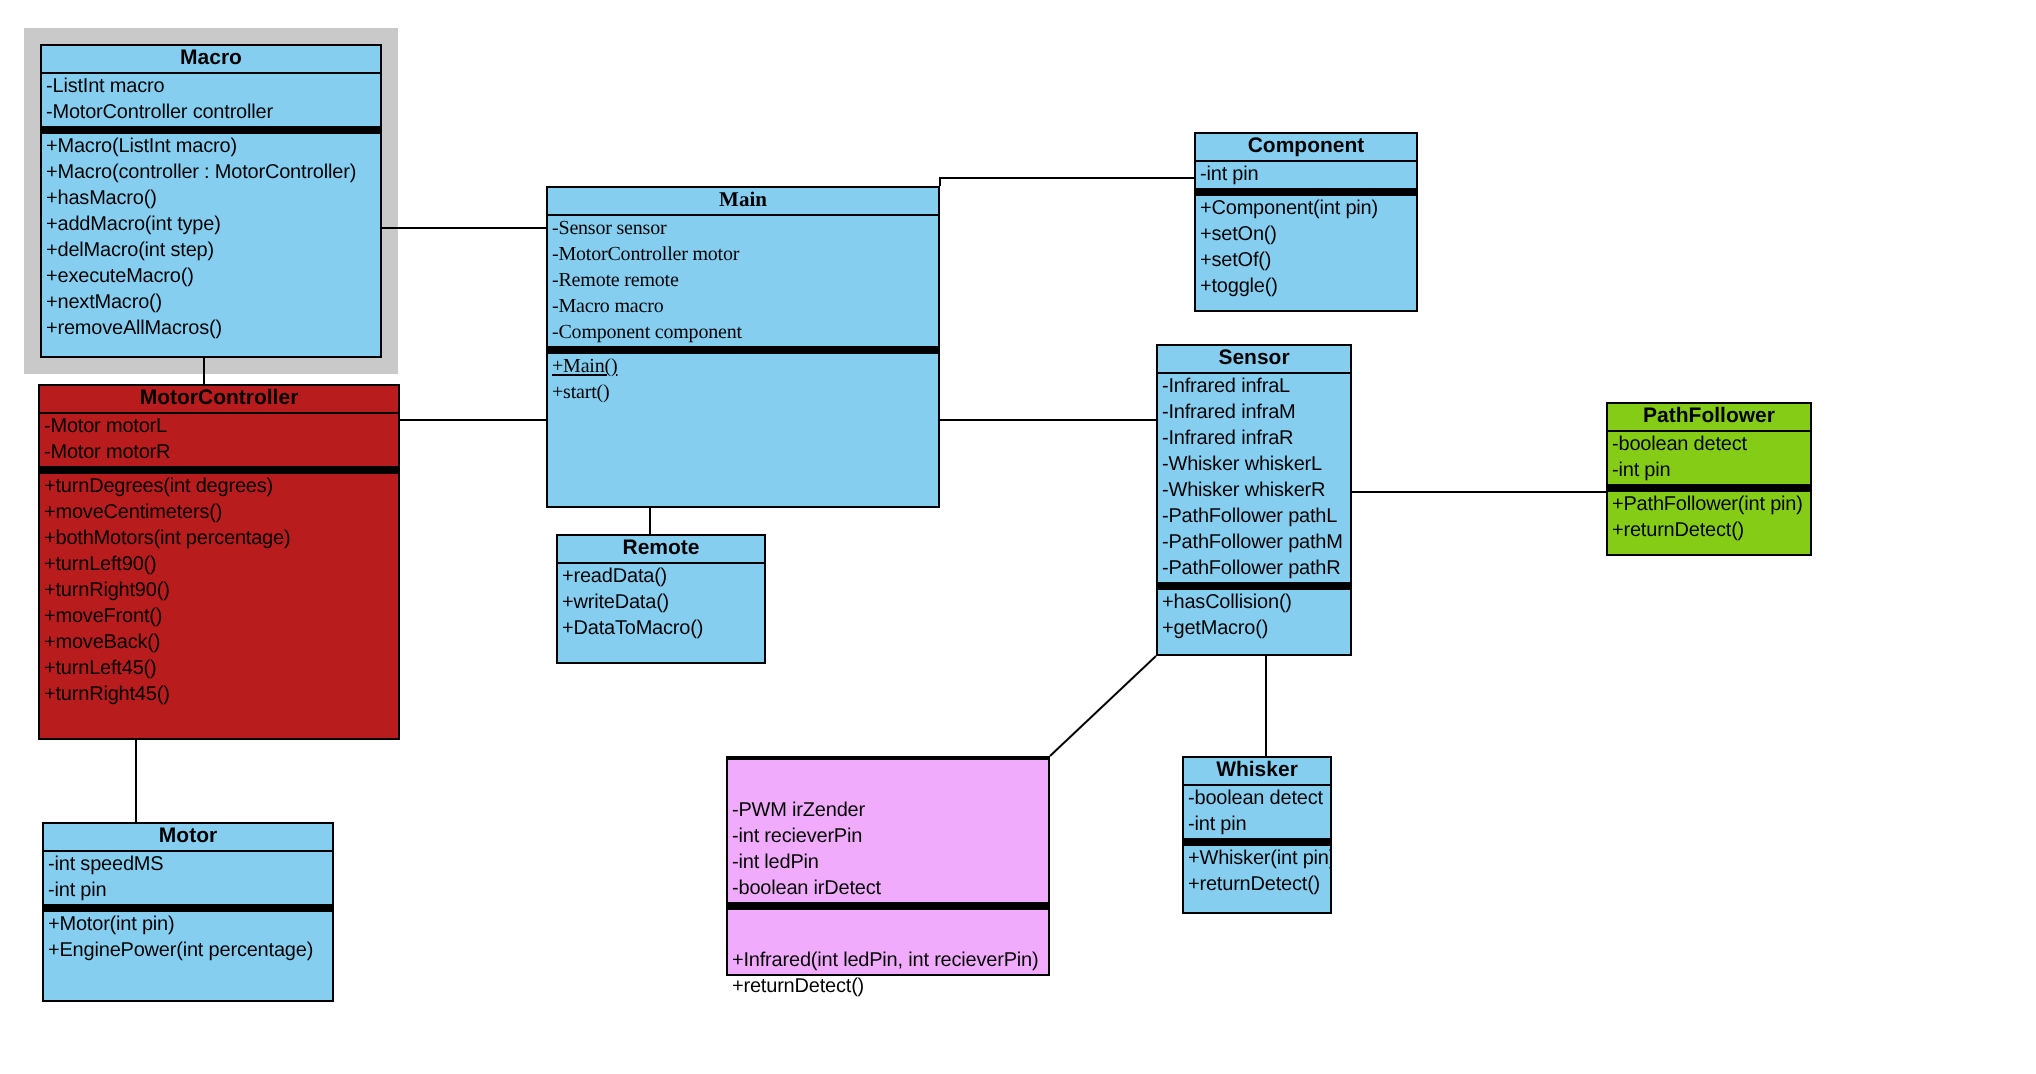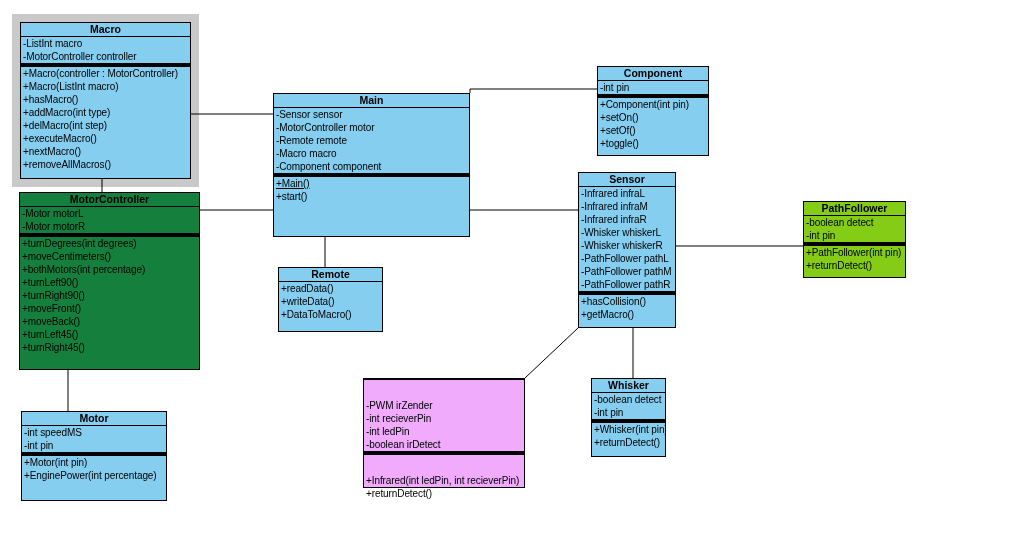--- a/index.html
+++ b/index.html
@@ -79,31 +79,31 @@
       <polyline points="578,328 525,378"></polyline>
       <polyline points="633,328 633,378"></polyline>
     </svg>
 <div class="uml-class" style="left: 20px; top: 22px; width: 171px; height: 157px; background: rgb(133, 206, 240);">
     <div class="uml-title">Macro</div>
     <div class="uml-attrs">
         <div class="uml-row">-ListInt macro</div>
         <div class="uml-row">-MotorController controller</div>
       </div>
     <div class="uml-methods">
+        <div class="uml-row">+Macro(ListInt macro)</div>
         <div class="uml-row">+Macro(controller : MotorController)</div>
-        <div class="uml-row">+Macro(ListInt macro)</div>
         <div class="uml-row">+hasMacro()</div>
         <div class="uml-row">+addMacro(int type)</div>
         <div class="uml-row">+delMacro(int step)</div>
         <div class="uml-row">+executeMacro()</div>
         <div class="uml-row">+nextMacro()</div>
         <div class="uml-row">+removeAllMacros()</div>
       </div>
   </div>
-    <div class="uml-class" style="left: 19px; top: 192px; width: 181px; height: 178px; background: #15803d;">
+    <div class="uml-class" style="left: 19px; top: 192px; width: 181px; height: 178px; background: #b91c1c;">
     <div class="uml-title">MotorController</div>
     <div class="uml-attrs">
         <div class="uml-row">-Motor motorL</div>
         <div class="uml-row">-Motor motorR</div>
       </div>
     <div class="uml-methods">
         <div class="uml-row">+turnDegrees(int degrees)</div>
         <div class="uml-row">+moveCentimeters()</div>
         <div class="uml-row">+bothMotors(int percentage)</div>
         <div class="uml-row">+turnLeft90()</div>
@@ -118,21 +118,21 @@
     <div class="uml-title">Motor</div>
     <div class="uml-attrs">
         <div class="uml-row">-int speedMS</div>
         <div class="uml-row">-int pin</div>
       </div>
     <div class="uml-methods">
         <div class="uml-row">+Motor(int pin)</div>
         <div class="uml-row">+EnginePower(int percentage)</div>
       </div>
   </div>
-    <div class="uml-class" style="left: 273px; top: 93px; width: 197px; height: 144px; background: rgb(133, 206, 240);">
+    <div class="uml-class" style="left: 273px; top: 93px; width: 197px; height: 161px; background: rgb(133, 206, 240); font-family: Liberation Serif, serif;">
     <div class="uml-title">Main</div>
     <div class="uml-attrs">
         <div class="uml-row">-Sensor sensor</div>
         <div class="uml-row">-MotorController motor</div>
         <div class="uml-row">-Remote remote</div>
         <div class="uml-row">-Macro macro</div>
         <div class="uml-row">-Component component</div>
       </div>
     <div class="uml-methods">
         <div class="uml-row underline">+Main()</div>

